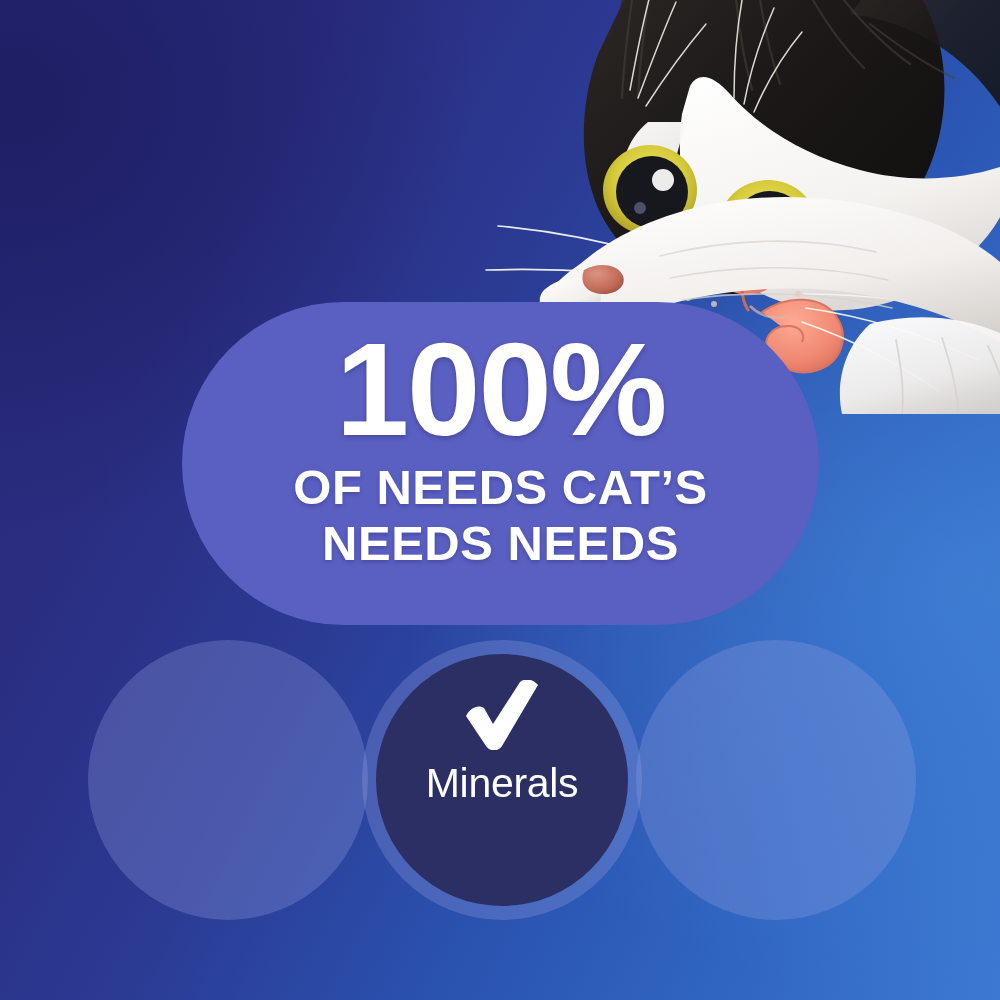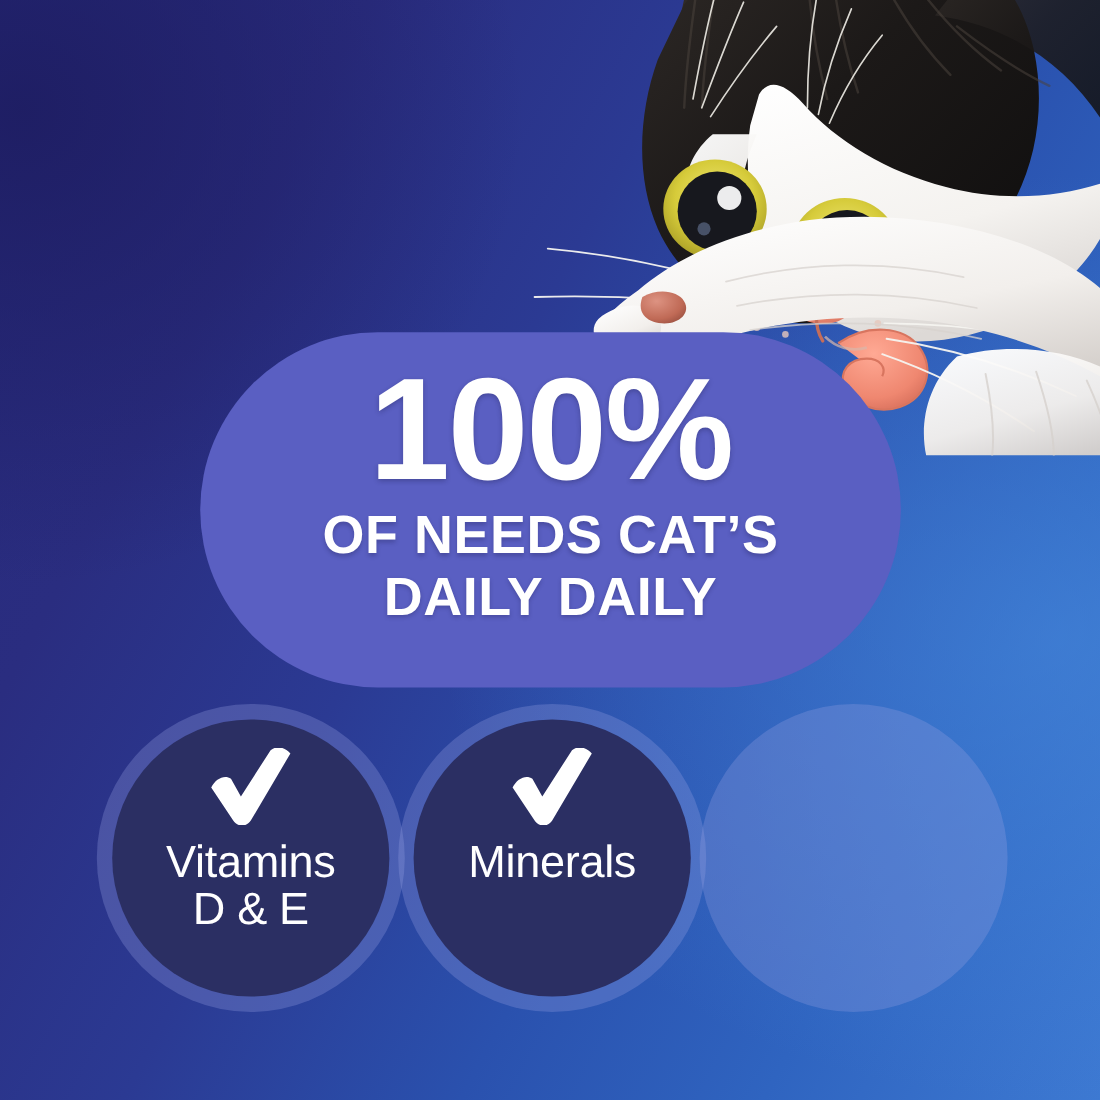--- a/index.html
+++ b/index.html
@@ -351,40 +351,29 @@
       </g>
 
     </svg>
   </div>
 
   <div class="hero-panel">
     <div class="hero-inner">
       <div class="hero-pct">100%</div>
       <div class="hero-sub">
         <span>OF NEEDS CAT’S</span>
-        <span class="l2">DAILY DAILY</span>
+        <span class="l2">NEEDS NEEDS</span>
       </div>
     </div>
   </div>
 
   <div class="benefits">
 
     <div class="benefit b0">
       <div class="ring"></div>
-      <div class="disc">
-        <div class="check">
-          <svg viewBox="0 0 84 70">
-              <path d="M6,36 C10,28 18,24 24,28 L33,44 L60,2 C66,-3 74,0 78,5 L42,66 C38,72 30,72 26,66 Z" fill="#ffffff"></path>
-            </svg>
-        </div>
-        <div class="label">
-          <span>Vitamins</span>
-          <span class="l2">D &amp; E</span>
-        </div>
-      </div>
     </div>
 
     <div class="benefit b1">
       <div class="ring"></div>
       <div class="disc">
         <div class="check">
           <svg viewBox="0 0 84 70">
               <path d="M6,36 C10,28 18,24 24,28 L33,44 L60,2 C66,-3 74,0 78,5 L42,66 C38,72 30,72 26,66 Z" fill="#ffffff"></path>
             </svg>
         </div>

